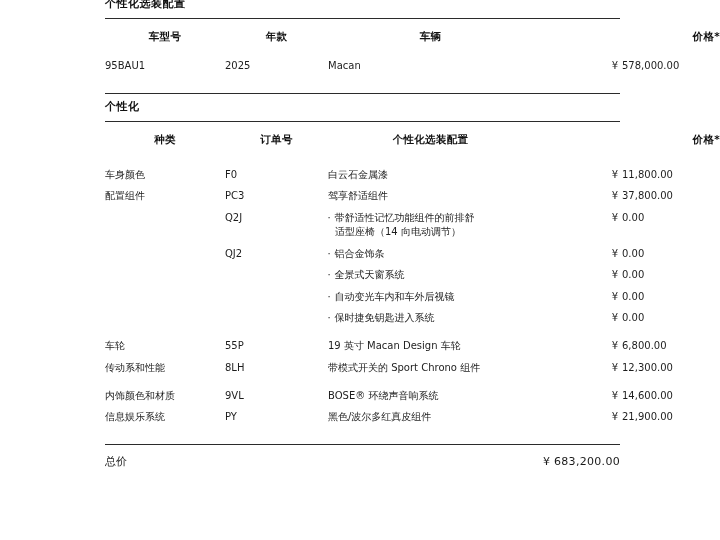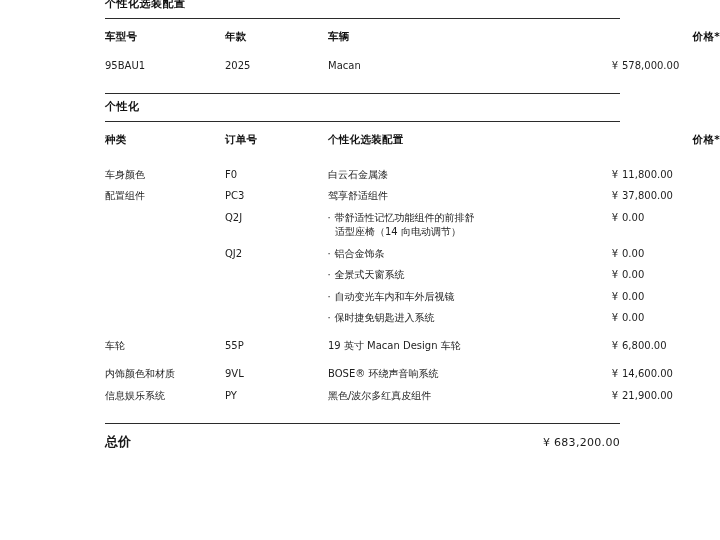--- a/index.html
+++ b/index.html
@@ -49,20 +49,21 @@
   .col-c { width: 205px; }
   .col-d { width: 87px; }
   .col-e { width: 100px; }
 
   .hdr th {
     font-size: 10.5px;
     font-weight: bold;
     color: #111;
     padding: 11px 0 11px 0;
     letter-spacing: 0.3px;
+    text-align: center;
   }
   .hdr th.price {
     text-align: right;
   }
   .bodyrow td {
     font-size: 10px;
     color: #1d1d1d;
     padding: 3.5px 0 3.5px 0;
     line-height: 1.45;
   }
@@ -86,22 +87,22 @@
     display: block;
     padding-left: 7px;
   }
   .total-row {
     display: flex;
     align-items: baseline;
     justify-content: space-between;
     padding: 9px 0 0 0;
   }
   .total-label {
-    font-size: 13px;
-    font-weight: bold;
+    font-size: 11px;
+    font-weight: normal;
   }
   .total-val {
     font-size: 11px;
     font-weight: normal;
     letter-spacing: 0.3px;
   }
   .top-title {
     padding-top: 0;
     margin-top: -4px;
   }
@@ -229,20 +230,27 @@
     </tr>
 
     <tr class="bodyrow gap-top">
       <td>车轮</td>
       <td>55P</td>
       <td class="desc">19 英寸 Macan Design 车轮</td>
       <td class="amt">¥</td>
       <td class="cur">6,800.00</td>
     </tr>
 
+    <tr class="bodyrow">
+      <td>传动系和性能</td>
+      <td>8LH</td>
+      <td class="desc">带模式开关的 Sport Chrono 组件</td>
+      <td class="amt">¥</td>
+      <td class="cur">12,300.00</td>
+    </tr>
 
 
     <tr class="bodyrow gap-top">
       <td>内饰颜色和材质</td>
       <td>9VL</td>
       <td class="desc">BOSE® 环绕声音响系统</td>
       <td class="amt">¥</td>
       <td class="cur">14,600.00</td>
     </tr>
 

